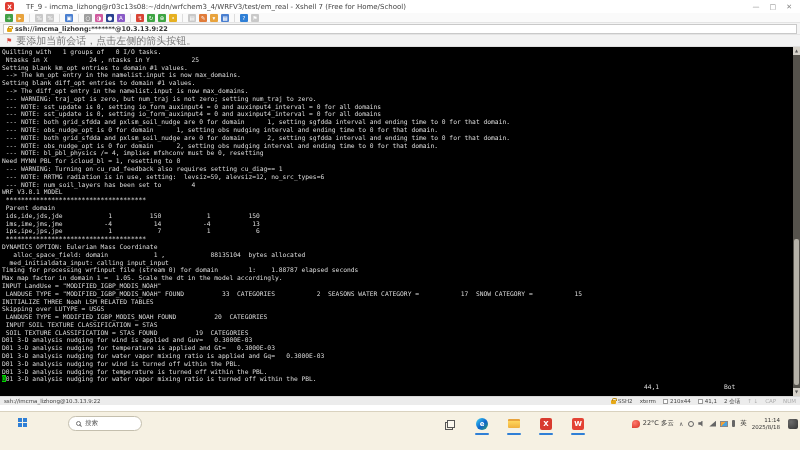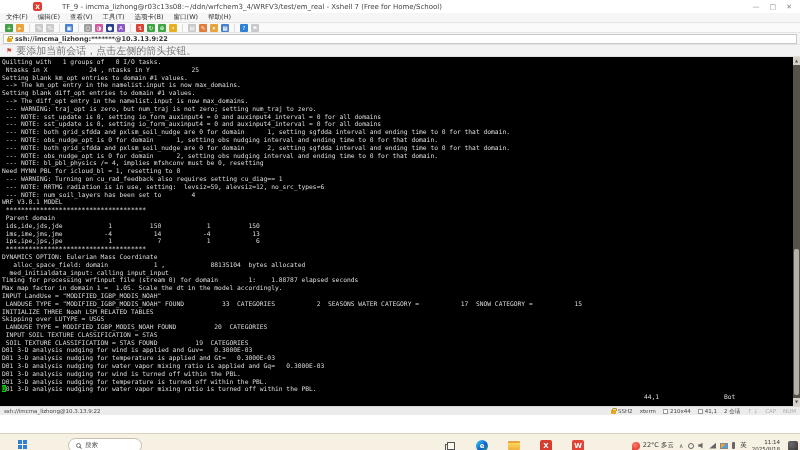--- a/index.html
+++ b/index.html
@@ -1,20 +1,20 @@
 <!DOCTYPE html>
 <html><head>
 <meta charset="utf-8">
 <style>
   * { box-sizing: border-box; margin: 0; padding: 0; }
   html,body { width:800px; height:450px; overflow:hidden; background:#000; }
   .screen { position:relative; width:800px; height:450px; font-family:"DejaVu Sans","Liberation Sans",sans-serif; background:#fff; }
 
   
-  .titlebar { height:13px; background:#ffffff; display:flex; align-items:center; padding:0 5px; gap:20px;margin-left:28px; }
+  .titlebar { height:13px; background:#ffffff; display:flex; align-items:center; padding:0 5px; gap:12px; }
   .app-logo { width:9px; height:9px; border-radius:2px; background:#e03c31; color:#fff; font-size:6px; line-height:9px; text-align:center; font-weight:bold; flex:0 0 auto; }
   .title-text { font-size:7px; color:#444; white-space:nowrap; overflow:hidden; flex:1; }
   .win-controls { display:flex; gap:10px; color:#888; font-size:7px; padding-right:3px; }
 
   
   .menubar { height:10px; background:#f6f6f6; border-bottom:1px solid #e4e4e4; display:flex; align-items:center; gap:10px; padding:0 6px; }
   .menu-item { font-size:6.5px; color:#333; white-space:nowrap; }
 
   
   .toolbar { height:10px; background:#fafafa; border-bottom:1px solid #e4e4e4; display:flex; align-items:center; gap:3px; padding:0 5px; }
@@ -58,21 +58,21 @@
   .sb-thumb { position:absolute; left:1px; width:5px; top:192px; height:146px; background:#b5b1a8; border-radius:2px; }
 
   
   .statusbar { height:9px; background:#ececec; border-top:1px solid #d8d8d8; display:flex; align-items:center; justify-content:space-between; padding:0 4px; font-size:5.5px; color:#444; }
   .status-right { display:flex; align-items:center; gap:7px; }
   .status-seg { display:flex; align-items:center; gap:2px; white-space:nowrap; }
   .mini-sq { width:5px; height:5px; border:1px solid #9a9a9a; background:#fdfdfd; }
   .dim { color:#adadad; }
 
   
-  .taskbar { position:absolute; left:0; bottom:0; width:800px; height:17px; background:#f6f1e3; border-top:1px solid #d9d2bf; }
+  .taskbar { position:absolute; left:0; bottom:0; width:800px; height:39px; background:#f6f1e3; border-top:1px solid #d9d2bf; }
   .start { position:absolute; left:18px; top:6px; display:grid; grid-template-columns:4px 4px; grid-template-rows:4px 4px; gap:1px; }
   .start span { background:#2f7fd6; }
   .searchbox { position:absolute; left:68px; top:4px; width:74px; height:15px; background:#fff; border:1px solid #c4bfae; border-radius:8px; display:flex; align-items:center; gap:4px; padding:0 7px; }
   .ico-search { width:5px; height:5px; border:1px solid #777; border-radius:50%; position:relative; flex:0 0 auto; }
   .ico-search::after { content:""; position:absolute; width:3px; height:1px; background:#777; transform:rotate(45deg); right:-2px; bottom:-1px; }
   .search-text { font-size:6.5px; color:#555; }
 
   .taskbar-apps { position:absolute; left:440px; top:0; height:23px; display:flex; align-items:center; gap:12px; }
   .app-slot { position:relative; width:20px; height:23px; display:flex; align-items:center; justify-content:center; }
   .runline { position:absolute; bottom:0; left:3px; width:14px; height:2px; background:#2f7fd6; border-radius:1px; }
@@ -109,29 +109,20 @@
     <div class="titlebar">
       <span class="app-logo">X</span>
       <span class="title-text">TF_9 - imcma_lizhong@r03c13s08:~/ddn/wrfchem3_4/WRFV3/test/em_real - Xshell 7 (Free for Home/School)</span>
       <span class="win-controls">
         <span>—</span>
         <span>□</span>
         <span>✕</span>
       </span>
     </div>
 
-    <div class="menubar">
-        <span class="menu-item">文件(F)</span>
-        <span class="menu-item">编辑(E)</span>
-        <span class="menu-item">查看(V)</span>
-        <span class="menu-item">工具(T)</span>
-        <span class="menu-item">选项卡(B)</span>
-        <span class="menu-item">窗口(W)</span>
-        <span class="menu-item">帮助(H)</span>
-      </div>
 
     <div class="toolbar">
         <span class="tb" style="background: rgb(67, 160, 71);">+</span>
         <span class="tb" style="background: rgb(232, 163, 61);">▸</span>
         <span class="tb-sep"></span>
         <span class="tb" style="background: rgb(201, 201, 201);">%</span>
         <span class="tb" style="background: rgb(201, 201, 201);">%</span>
         <span class="tb-sep"></span>
         <span class="tb" style="background: rgb(74, 127, 208);">▣</span>
         <span class="tb-sep"></span>

